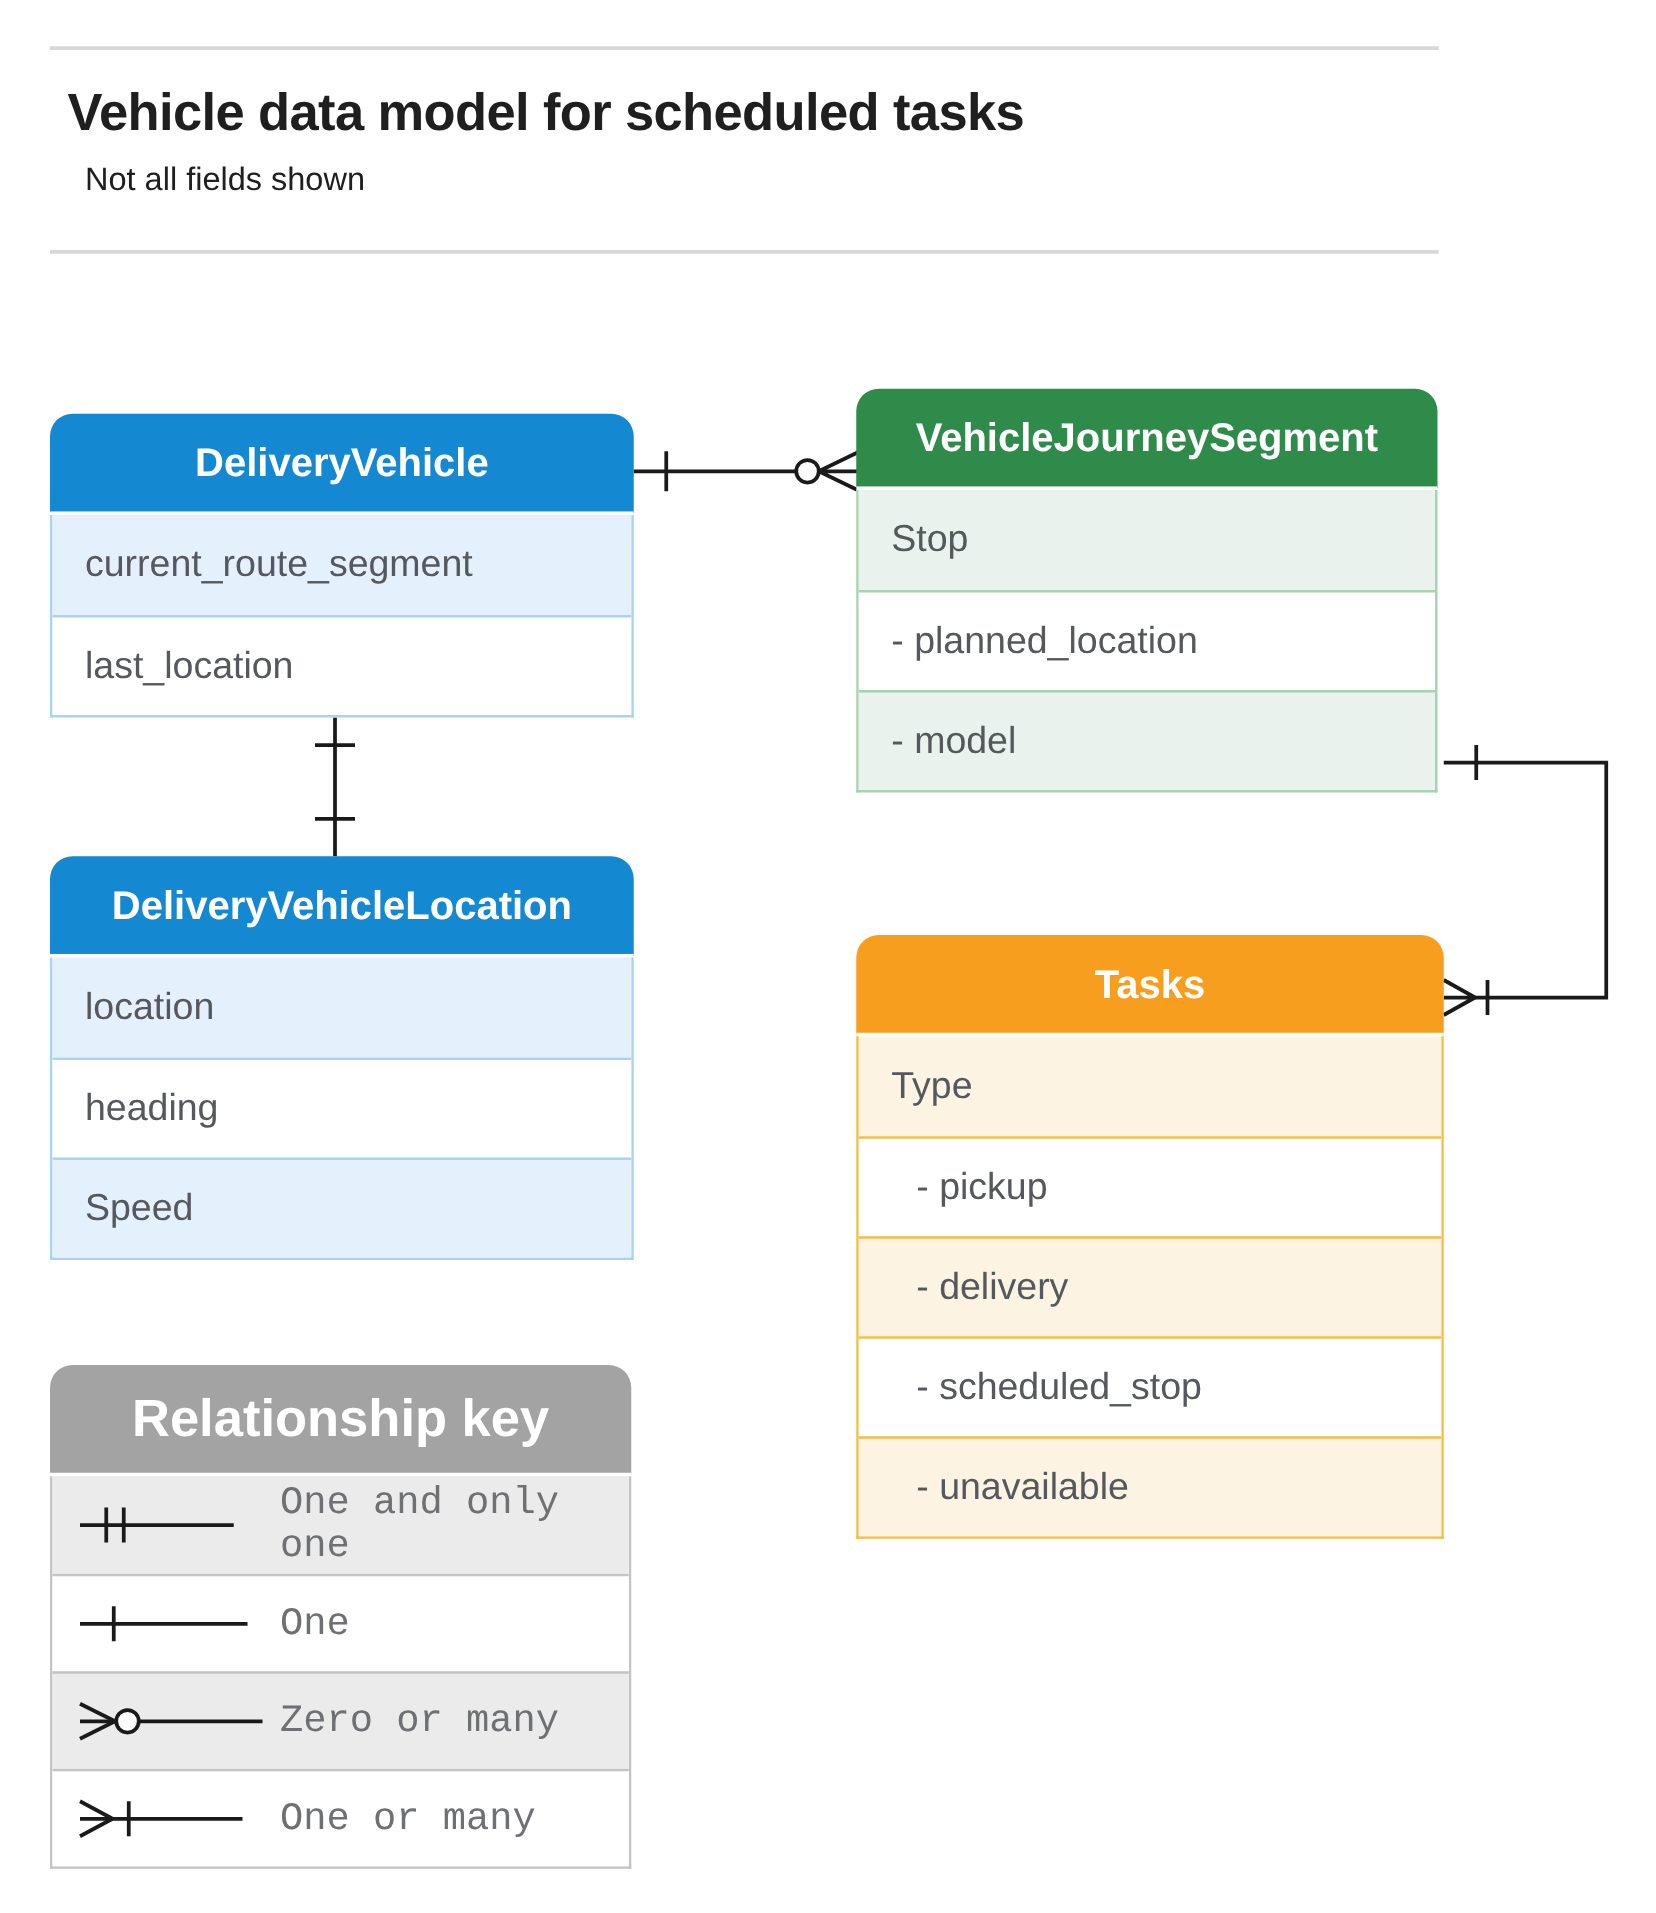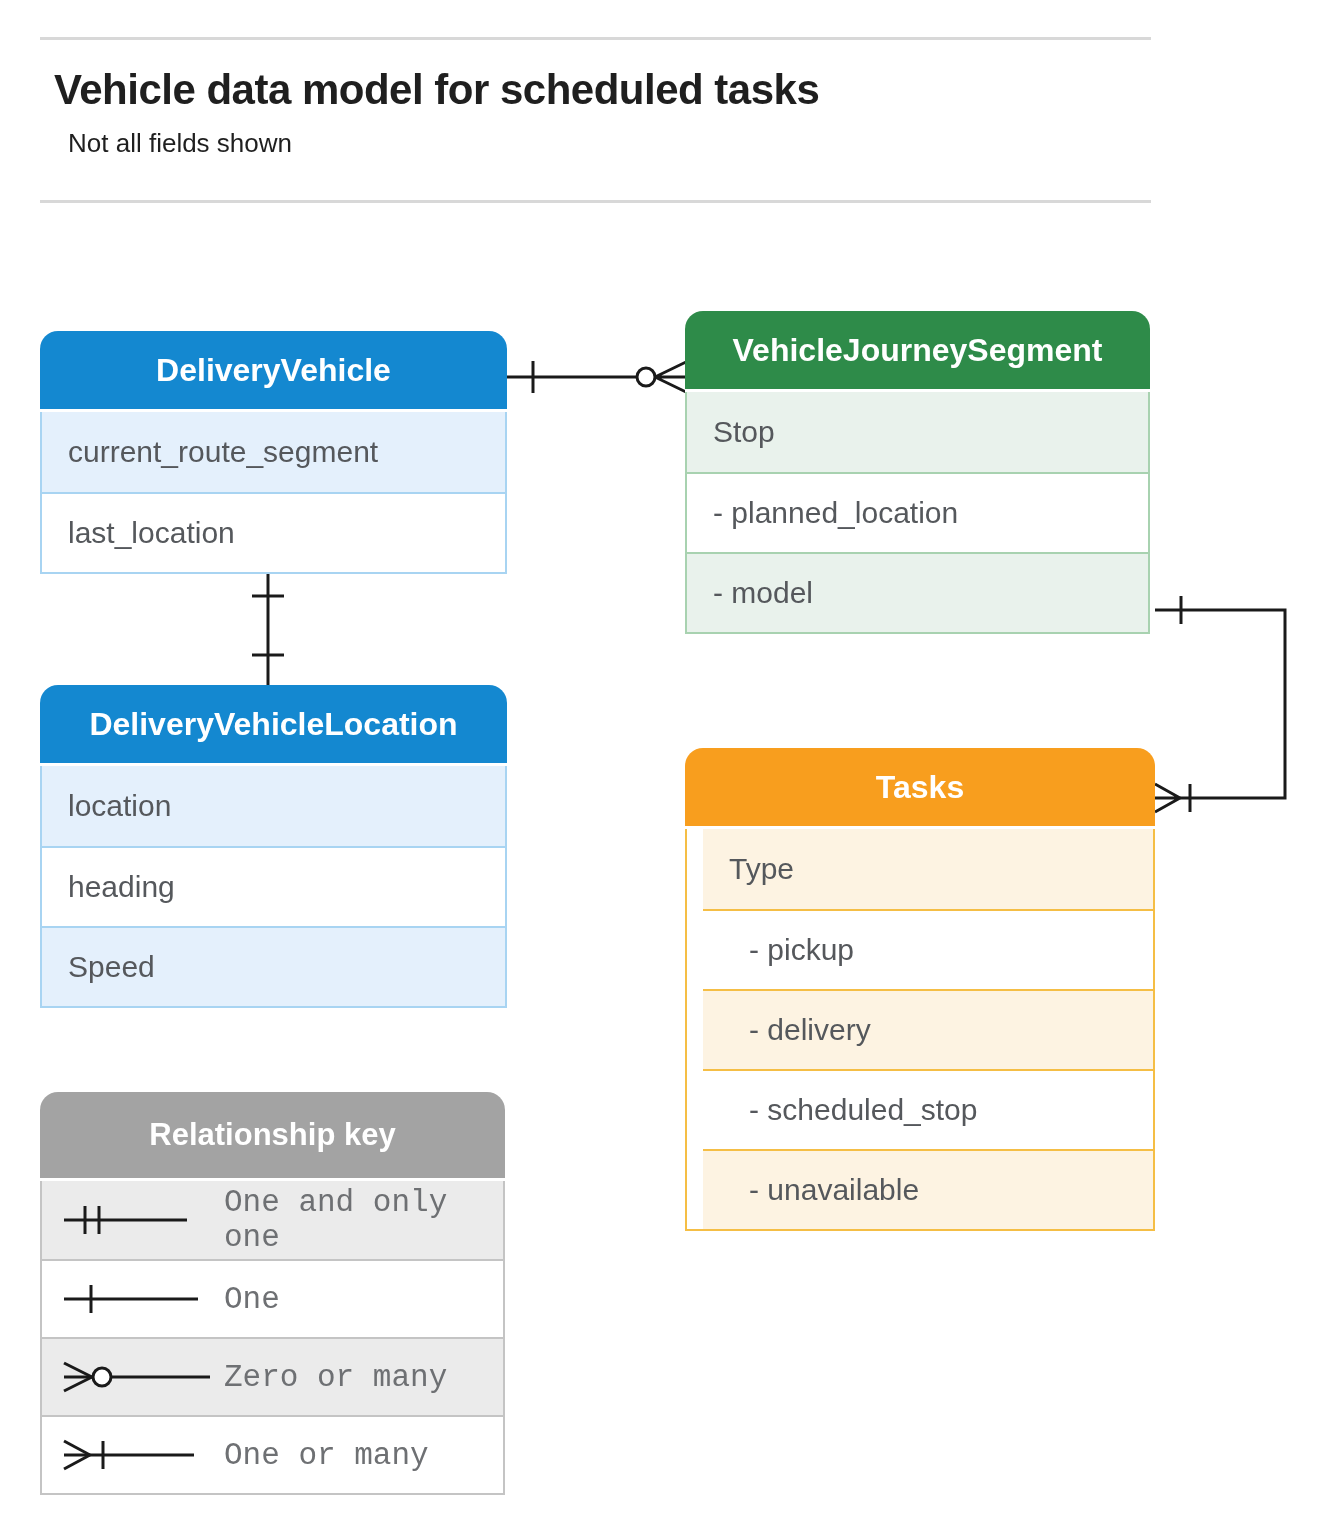--- a/index.html
+++ b/index.html
@@ -30,26 +30,26 @@
   .theme-blue .tbody{border-color:var(--blue_border);}
   .theme-blue .row + .row{border-top-color:var(--blue_border);}
   .theme-blue .row.alt{background:var(--blue_light);}
 
   .theme-green .thead{background:var(--green);}
   .theme-green .tbody{border-color:var(--green_border);}
   .theme-green .row + .row{border-top-color:var(--green_border);}
   .theme-green .row.alt{background:var(--green_light);}
 
   .theme-orange .thead{background:var(--orange);}
-  .theme-orange .tbody{border-color:var(--orange_border);padding-left:16px;}
+  .theme-orange .tbody{border-color:var(--orange_border);}
   .theme-orange .row + .row{border-top-color:var(--orange_border);}
   .theme-orange .row.alt{background:var(--orange_light);}
   .theme-orange .row.dash{padding-left:46px;}
 
-  .theme-key .thead{background:var(--gray);height:86px;font-size:31px;}
+  .theme-key .thead{background:var(--gray);height:86px;font-size:42px;}
   .theme-key .tbody{border-color:var(--gray_border);}
   .krow{box-sizing:border-box;height:78px;display:flex;align-items:center;padding-left:20px;background:#fff;}
   .krow + .krow{border-top:2px solid var(--gray_border);}
   .krow.alt{background:var(--gray_light);}
   .sym{width:150px;height:44px;flex:0 0 auto;}
   .sym line{stroke:var(--line);stroke-width:3;}
   .sym circle{stroke:var(--line);stroke-width:3;fill:#fff;}
   .klabel{margin-left:12px;font-size:31px;color:var(--text_legend);font-family:Liberation Mono, monospace;}
 </style>
 </head>

